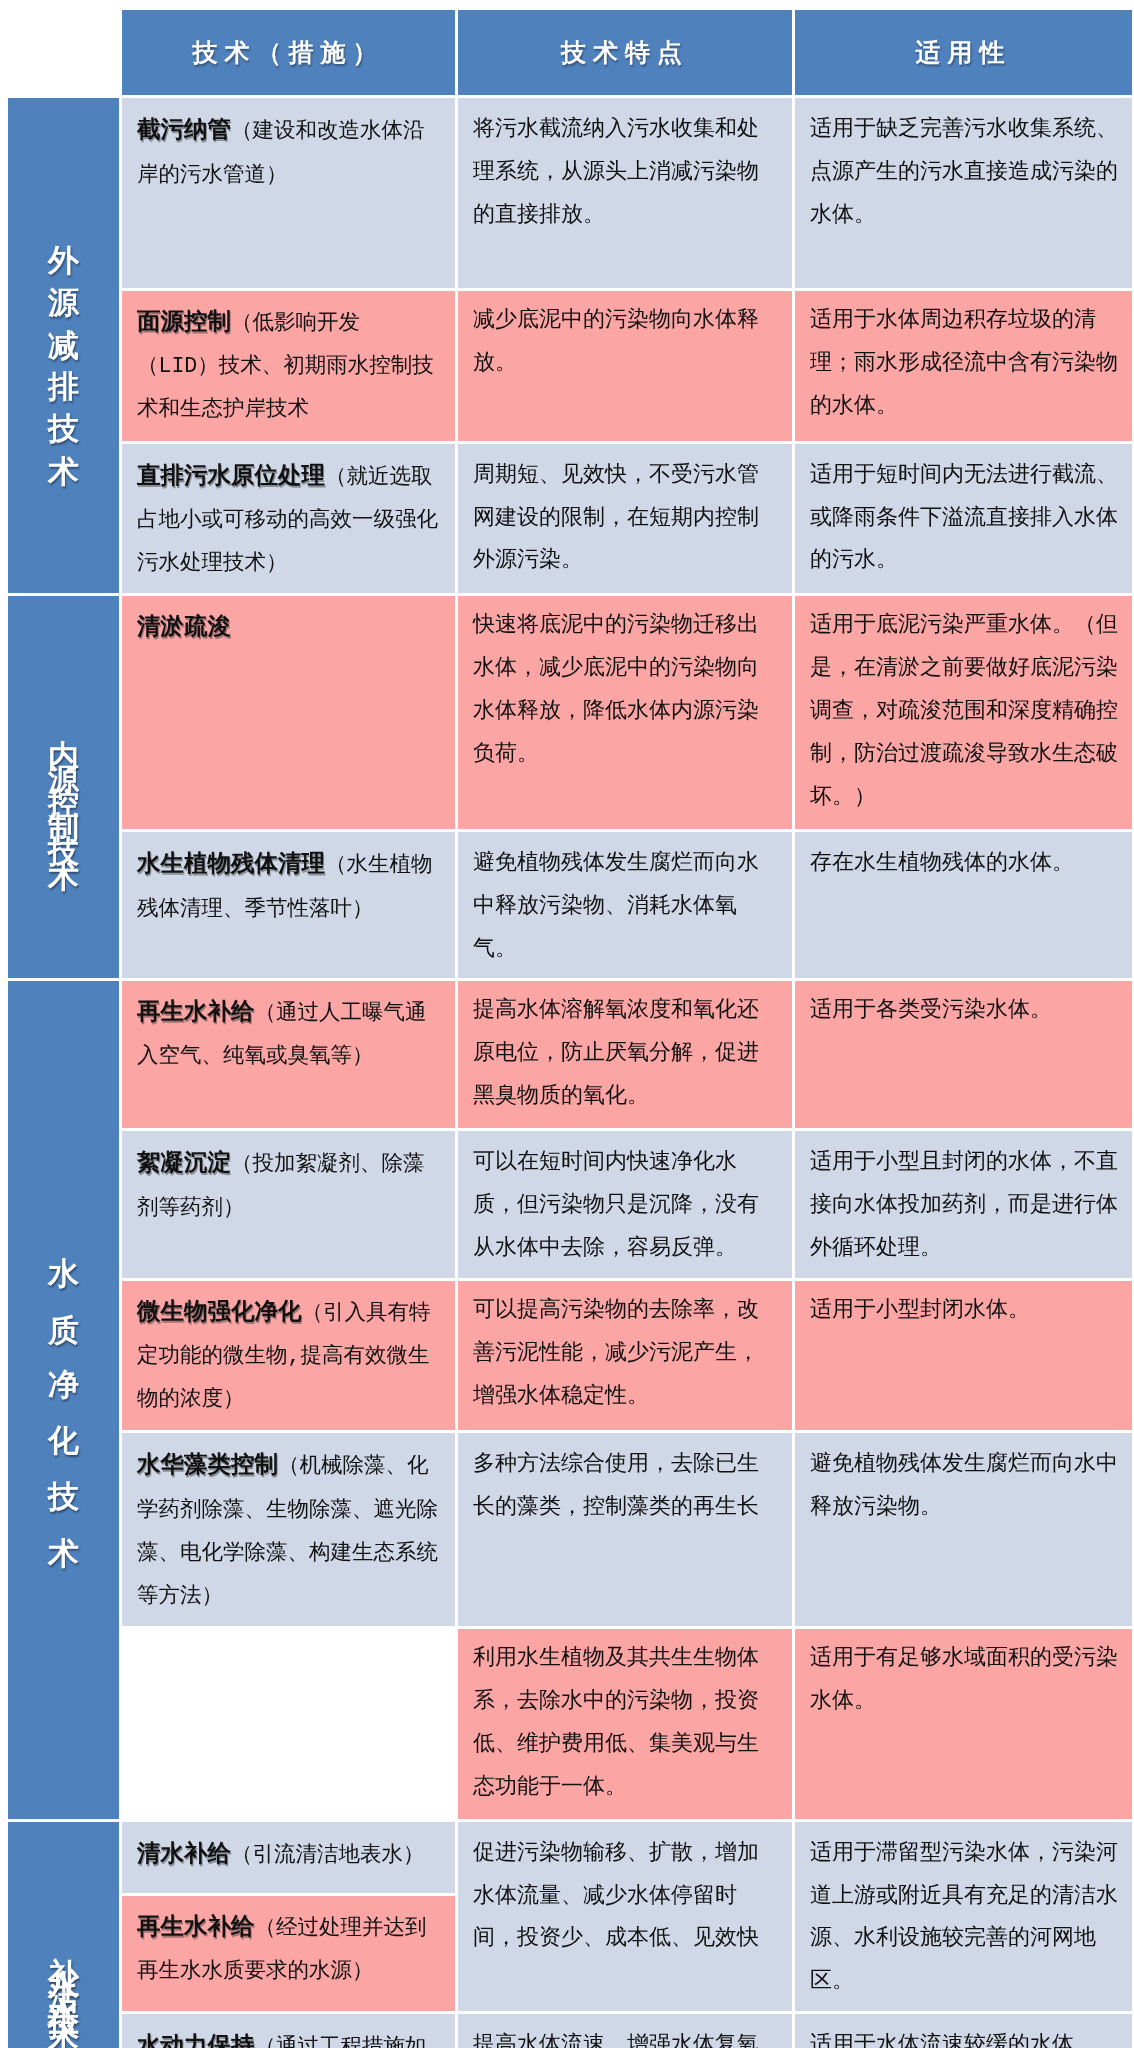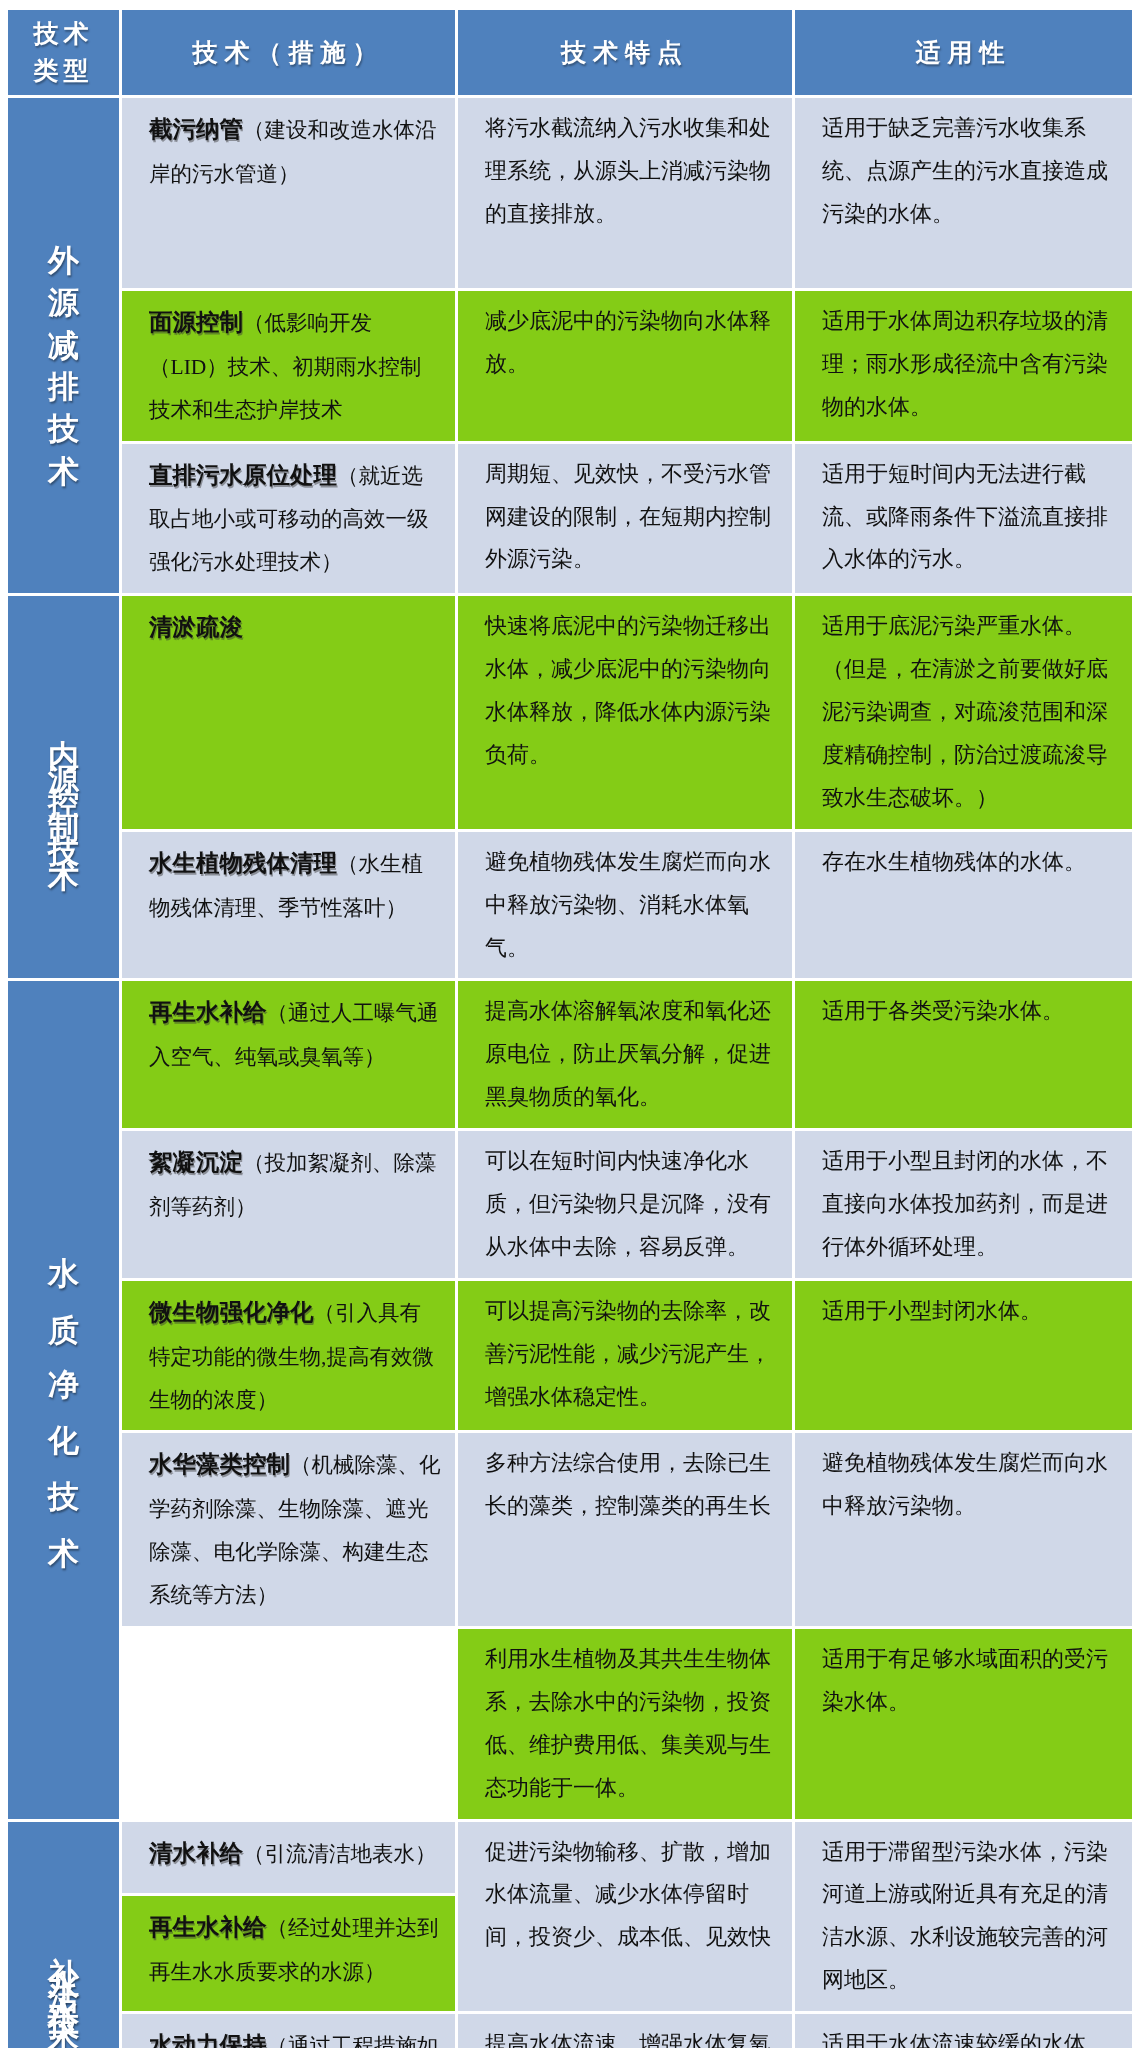--- a/index.html
+++ b/index.html
@@ -47,27 +47,27 @@
     font-size:31px;
     text-shadow:1px 2px 2px rgba(0,0,0,0.4);
     line-height:1;
   }
   .vs1{letter-spacing:42px;}
   .vs2{letter-spacing:24px;}
   .vs3{letter-spacing:56px;}
   .vs4{letter-spacing:13px;}
   
   .body{
-    padding:9px 14px 9px 27px;
+    padding:9px 14px 9px 15px;
     font-size:22px;
     line-height:1.95;
     text-align:left;
   }
   .band-d{background:#d0d8e8;}
-  .band-l{background:#84cc16;}
+  .band-l{background:#fca5a5;font-family:Liberation Mono, monospace;}
   .tname{
     font-weight:bold;
     font-size:23.5px;
     text-shadow:1px 1.5px 0 rgba(55,55,55,0.45);
   }
   .tdetail{font-size:21.5px;}
   
   .c1{grid-column:1}.c2{grid-column:2}.c3{grid-column:3}.c4{grid-column:4}
   .r1{grid-row:1}.r2{grid-row:2}.r3{grid-row:3}.r4{grid-row:4}.r5{grid-row:5}
   .r6{grid-row:6}.r7{grid-row:7}.r8{grid-row:8}.r9{grid-row:9}.r10{grid-row:10}
@@ -81,26 +81,20 @@
   .mh190{min-height:190px}.mh130{min-height:130px}.mh140{min-height:140px}
   .mh220{min-height:220px}.mh105{min-height:105px}.mh120{min-height:120px}
   .mh185{min-height:185px}.mh165{min-height:165px}.mh62{min-height:62px}
   .mh92{min-height:92px}.mh95{min-height:95px}
 </style>
 </head>
 <body>
 
 <div class="table">
 
-  <div class="cell header c1 r1">
-    <span class="two-line">
-      <span>技术</span>
-      <span>类型</span>
-    </span>
-  </div>
   <div class="cell header c2 r1">
     <span>技术（措施）</span>
   </div>
   <div class="cell header c3 r1">
     <span>技术特点</span>
   </div>
   <div class="cell header c4 r1">
     <span>适用性</span>
   </div>
 

